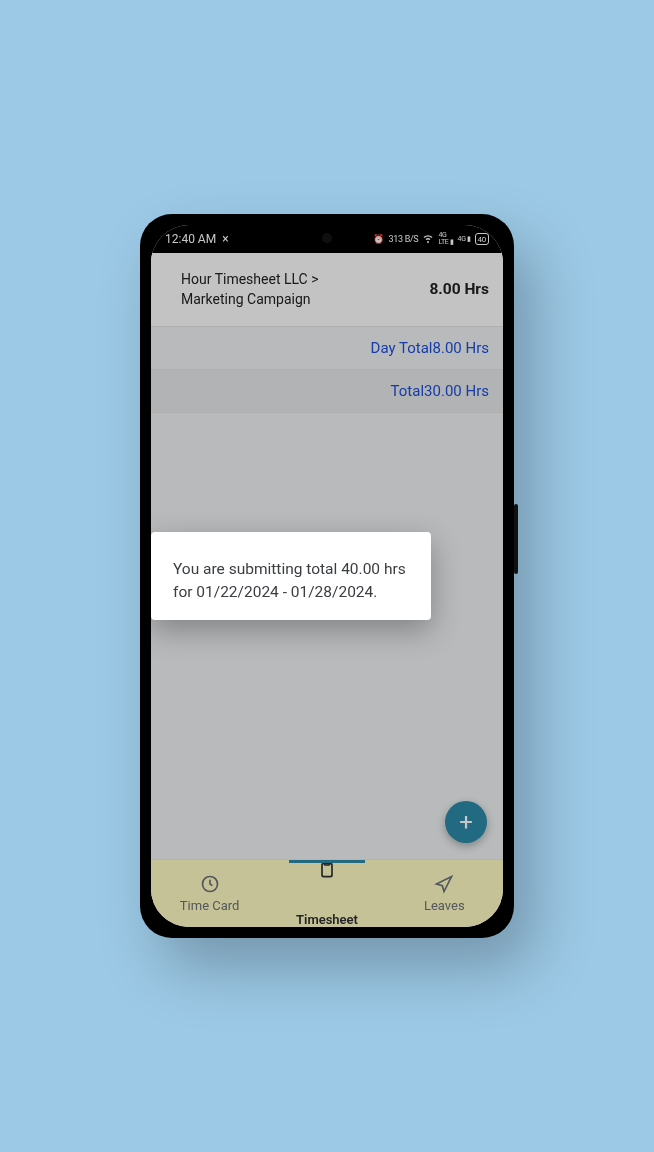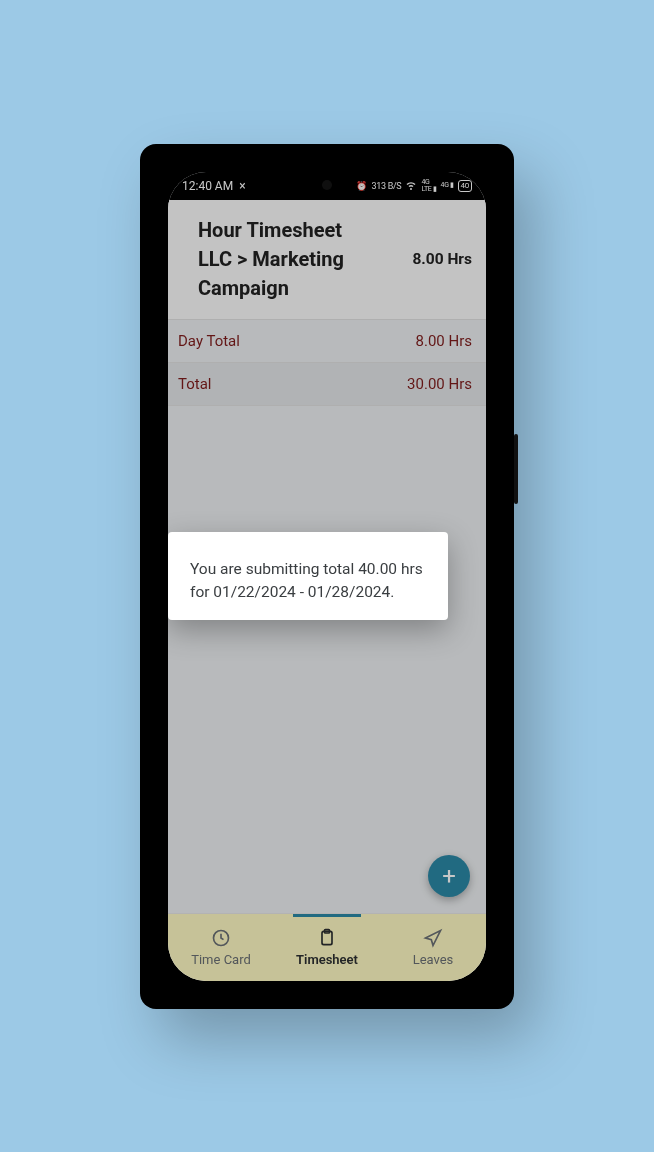--- a/index.html
+++ b/index.html
@@ -6,24 +6,24 @@
   html,body { width:654px; height:1152px; }
   body {
     background:#9cc9e6;
     display:flex;
     align-items:center;
     justify-content:center;
   }
   
   .phone {
     width:374px;
-    height:865px;
+    height:724px;
     background:#000;
-    border-radius:16px;
-    padding:28px;
+    border-radius:32px;
+    padding:11px;
     position:relative;
     box-shadow: 20px 30px 60px rgba(0,0,0,.25);
   }
   .side-btn {
     position:absolute;
     right:-4px;
     width:4px;
     background:#111;
     border-radius:2px;
   }
@@ -92,29 +92,29 @@
   .date-text { font-size:17px; color:#222; }
   
   .entry {
     background:#fafafa;
     padding:16px 14px 16px 30px;
     display:flex;
     justify-content:space-between;
     align-items:center;
     border-bottom:1px solid #e0e0e0;
   }
-  .entry .name { font-size:20px; font-weight:700; color:#222; max-width:170px; line-height:1.45;}
+  .entry .name { font-size:14px; font-weight:400; color:#222; max-width:170px; line-height:1.45;}
   .entry .hrs  { font-size:15.5px; font-weight:700; color:#222; }
   .total-row {
     background:#eceff1;
     padding:12px 14px 12px 10px;
     display:flex;
-    justify-content:space-between;
+    justify-content:flex-end;
     font-size:15px;
-    color:#7f1d1d;
+    color:#1d4ed8;
     border-bottom:1px solid #e0e0e0;
   }
   .total-row.grand { background:#e3e6e8; font-size:15px; }
   .spacer { flex:1; background:#eceff1; }
   
   .fab {
     position:absolute;
     right:16px;
     bottom:84px;
     width:42px; height:42px;
@@ -136,21 +136,21 @@
     flex:1;
     display:flex;
     flex-direction:column;
     align-items:center;
     justify-content:center;
     gap:4px;
     color:#6b7075;
     font-size:13px;
     position:relative;
   }
-  .tab.active { color:#2c2f31; font-weight:600;}
+  .tab.active { color:#2c2f31; font-weight:600;justify-content:space-between;}
   .tab.active::before {
     content:"";
     position:absolute; top:0; left:18%; right:18%;
     height:3px; background:#2b88a6;
   }
   .tab svg { width:20px; height:20px; }
   
   .overlay {
     position:absolute;
     inset:0;

